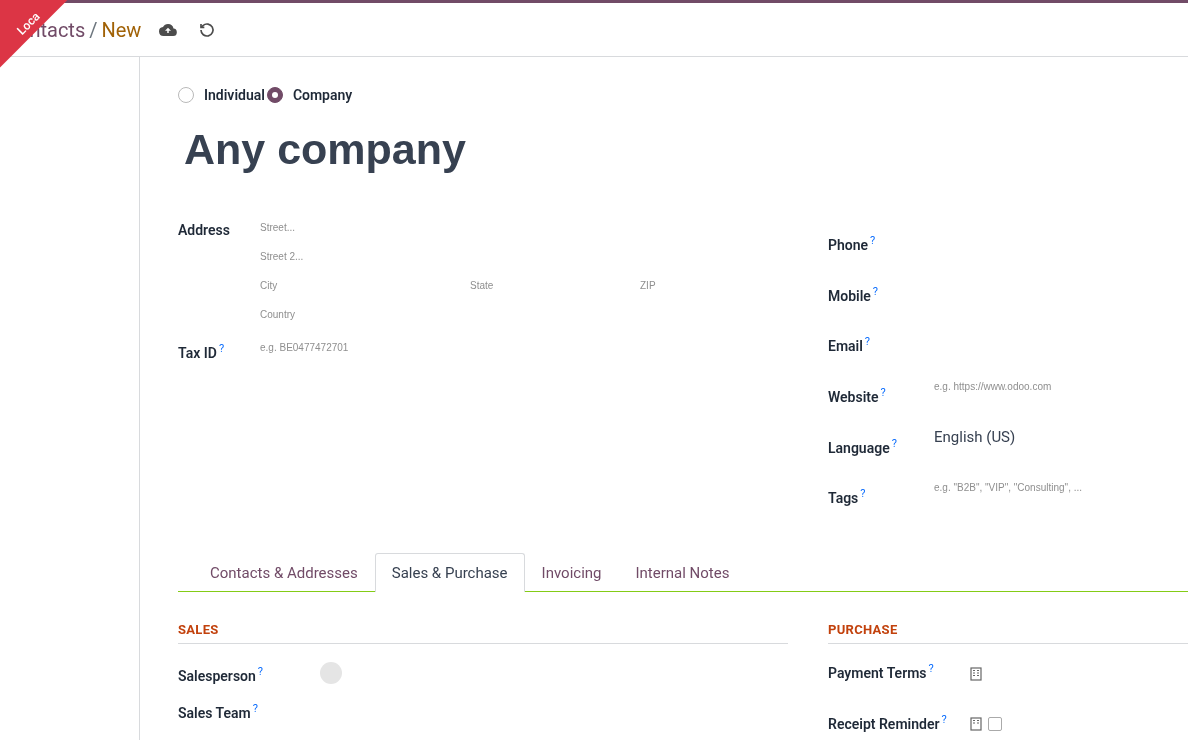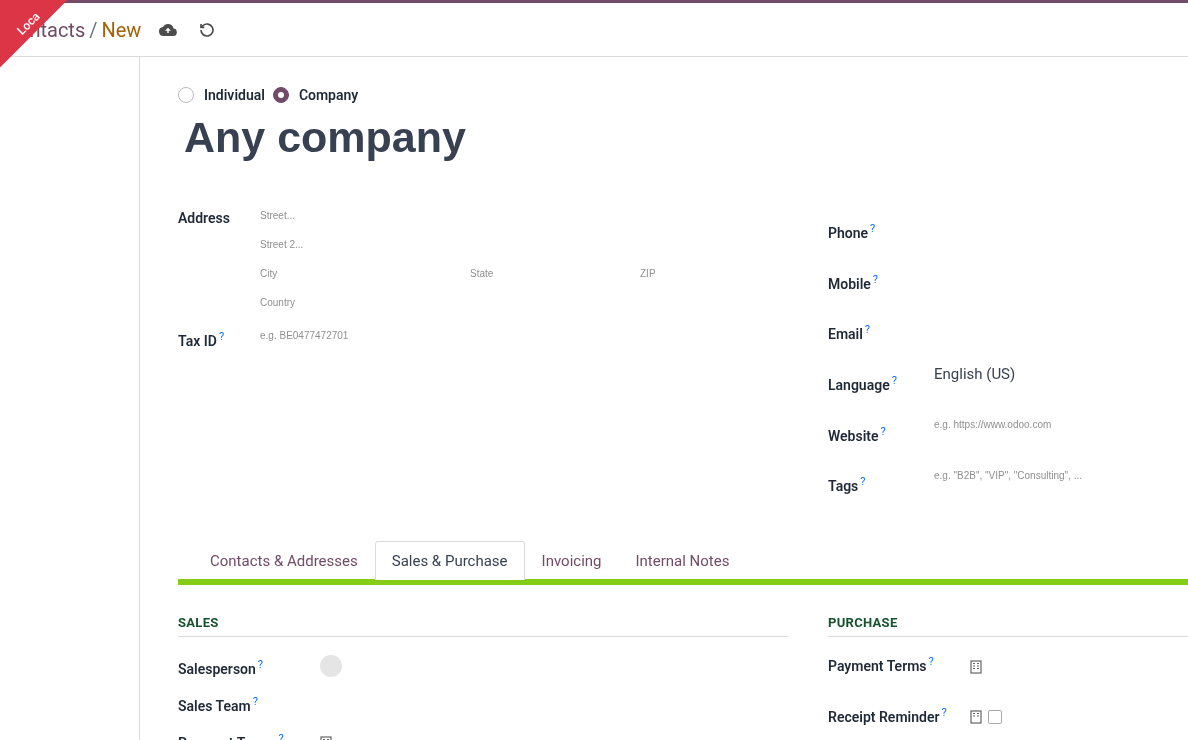--- a/index.html
+++ b/index.html
@@ -86,22 +86,22 @@
       background: #fff;
     }
     .content {
       flex: 1;
       padding: 30px 0 0 38px;
       overflow-y: auto;
     }
     .type-row {
       display: flex;
       align-items: center;
-      gap: 8px;
-      margin-bottom: 8px;
+      gap: 2px;
+      margin-bottom: 20px;
     }
     .radio-option {
       display: flex;
       align-items: center;
       gap: 10px;
       cursor: pointer;
     }
     .radio-circle {
       width: 16px;
       height: 16px;
@@ -201,21 +201,21 @@
       align-items: center;
       margin-bottom: 14px;
     }
     .value-text {
       font-size: 15px;
       color: #374151;
     }
     .tabs {
       display: flex;
       margin-top: 32px;
-      border-bottom: 6px solid #84cc16;
+      border-bottom: 1px solid #84cc16;
       padding-left: 15px;
     }
     .tab {
       padding: 10px 16px;
       cursor: pointer;
       font-size: 15px;
       color: #714b67;
       border: 1px solid transparent;
       border-bottom: none;
       position: relative;
@@ -235,21 +235,21 @@
     .section {
       flex: 1;
       max-width: 630px;
     }
     .section.right {
       max-width: 360px;
     }
     .section-title {
       font-size: 13px;
       font-weight: 700;
-      color: #14532d;
+      color: #c2410c;
       letter-spacing: 0.3px;
       padding-bottom: 6px;
       border-bottom: 1px solid #d8dadd;
       margin-bottom: 18px;
     }
     .sub-field-row {
       display: flex;
       align-items: flex-end;
       margin-bottom: 18px;
     }
@@ -375,29 +375,29 @@
           <input class="text-input" style="">
         </div>
         <div class="field-row-r">
           <div class="field-label">
             <span>Email</span><span class="q-mark">?</span>
           </div>
           <input class="text-input" style="">
         </div>
         <div class="field-row-r">
           <div class="field-label">
+            <span>Website</span><span class="q-mark">?</span>
+          </div>
+          <input class="text-input" placeholder="e.g. https://www.odoo.com" style="">
+        </div>
+        <div class="field-row-r">
+          <div class="field-label">
             <span>Language</span><span class="q-mark">?</span>
           </div>
           <span class="value-text">English (US)</span>
-        </div>
-        <div class="field-row-r">
-          <div class="field-label">
-            <span>Website</span><span class="q-mark">?</span>
-          </div>
-          <input class="text-input" placeholder="e.g. https://www.odoo.com" style="">
         </div>
         <div class="field-row-r">
           <div class="field-label">
             <span>Tags</span><span class="q-mark">?</span>
           </div>
           <input class="text-input" placeholder="e.g. &quot;B2B&quot;, &quot;VIP&quot;, &quot;Consulting&quot;, ..." style="">
         </div>
       </div>
     </div>
 

